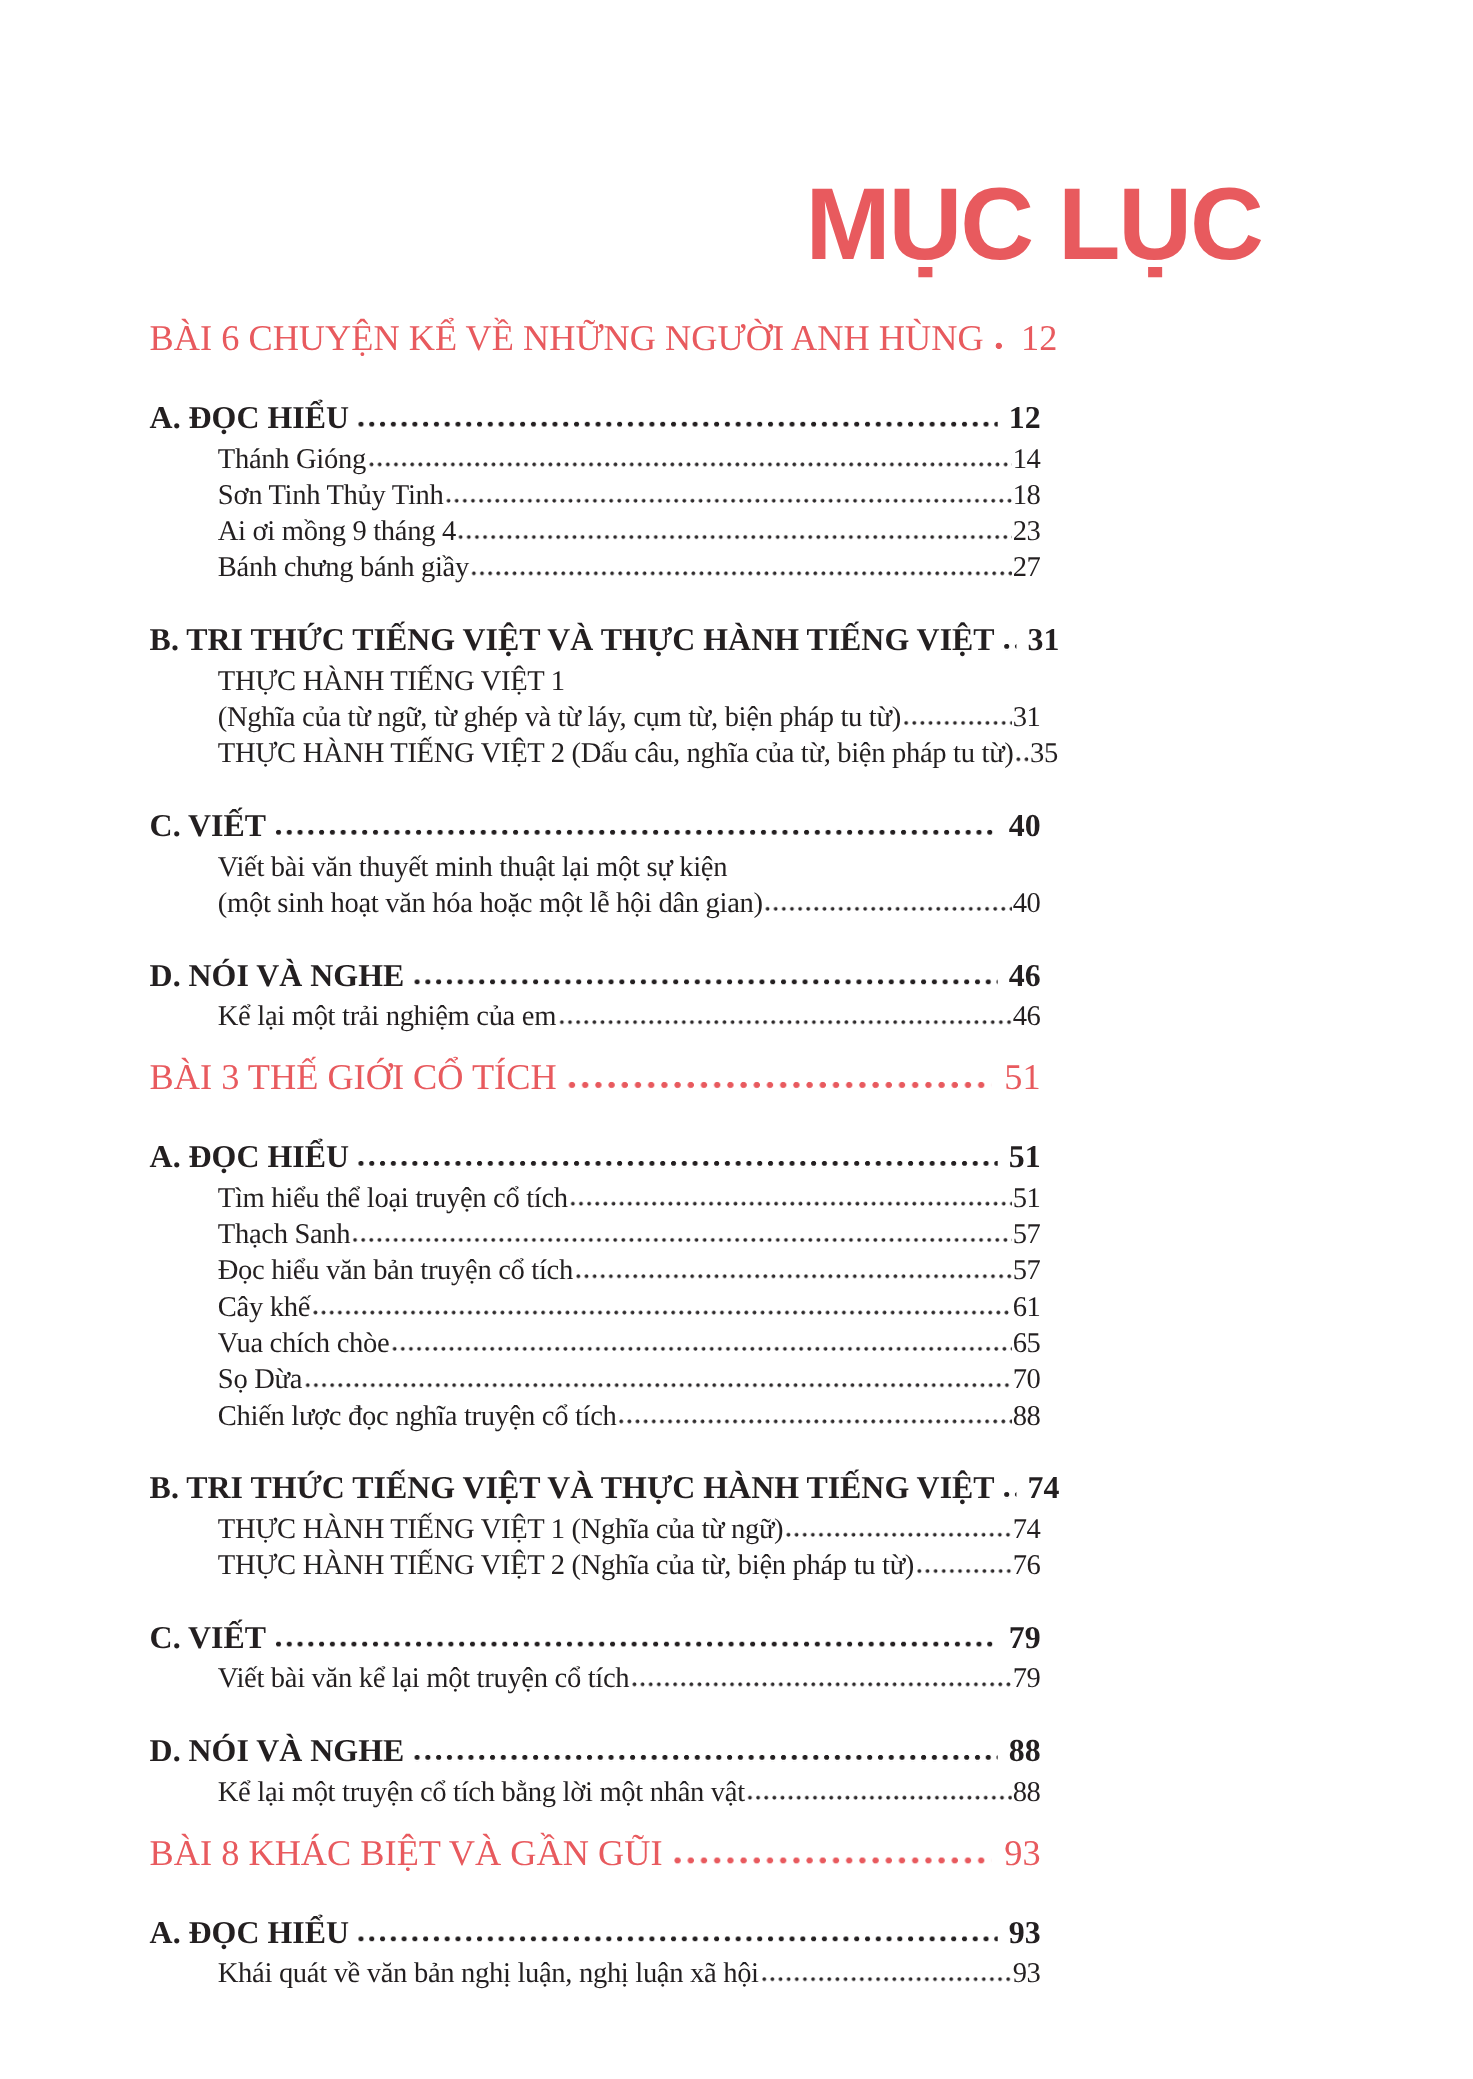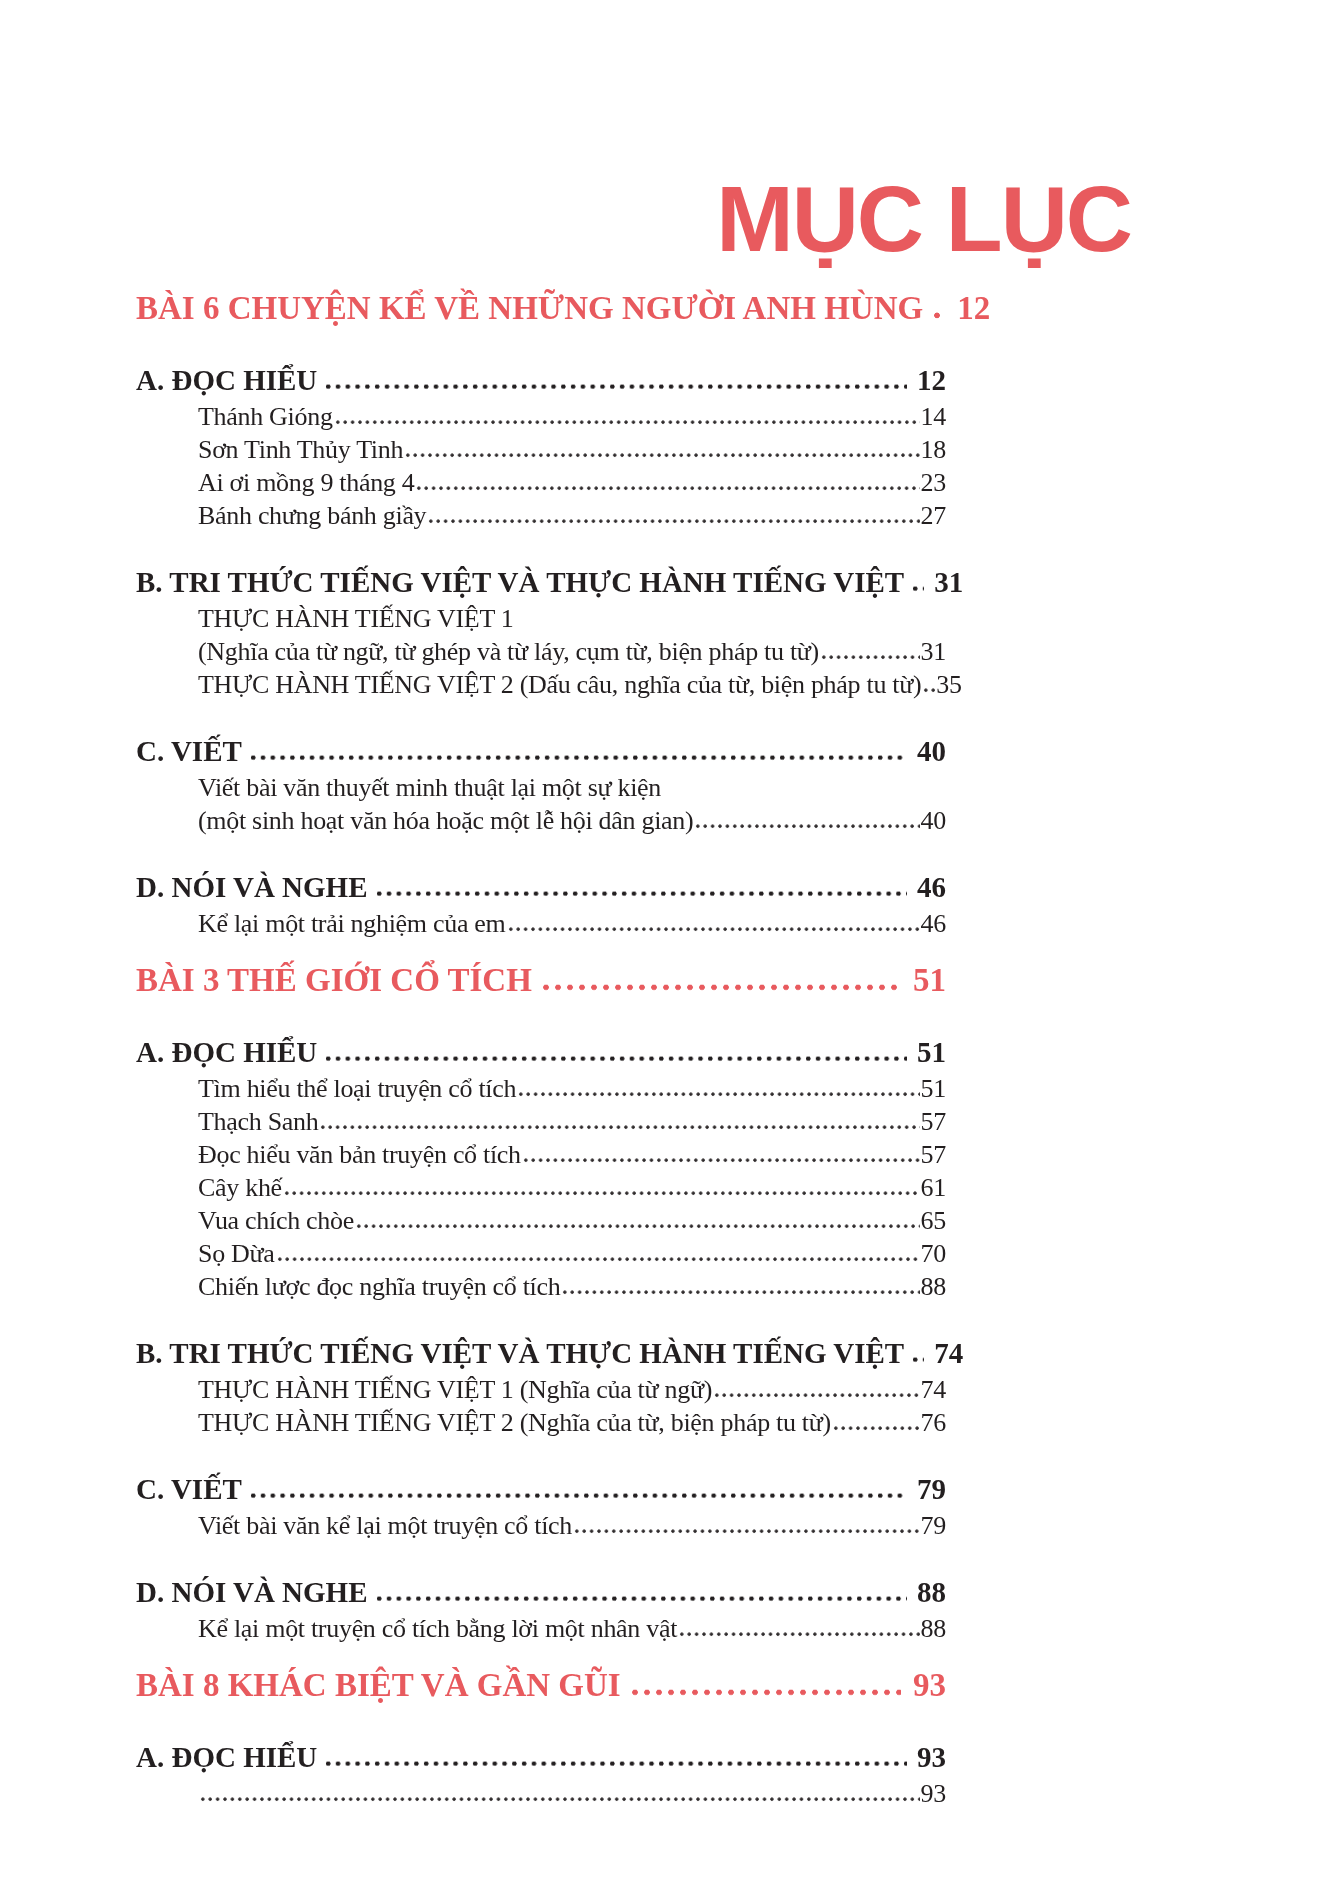--- a/index.html
+++ b/index.html
@@ -10,21 +10,21 @@
     position: relative;
     overflow: hidden;
     font-family: "Liberation Serif", "DejaVu Serif", serif;
     color: var(--ink, #231f20);
   }
 
   .page-title {
     position: absolute;
     top: 150px;
     right: 192px;
-    margin: 16px;
+    margin: 0;
     font-family: "Liberation Sans", "DejaVu Sans", sans-serif;
     font-weight: 700;
     font-size: 93px;
     line-height: 1.15;
     letter-spacing: -2px;
     color: var(--accent, #e85a5e);
   }
 
   .toc {
     position: absolute;
@@ -48,21 +48,21 @@
   .row.section {
     font-size: 29px;
     line-height: 40px;
     font-weight: 700;
     margin-top: 30px;
   }
 
   .row.chapter {
     font-size: 33px;
     line-height: 44px;
-    font-weight: 700;
+    font-weight: 400;
     color: var(--accent, #e85a5e);
     margin-top: 18px;
     margin-bottom: 4px;
     text-align: right;
   }
 
   .label { white-space: nowrap; }
   .page  { white-space: nowrap; }
 
   .leader {
@@ -258,17 +258,18 @@
         <span class="label">BÀI 8 KHÁC BIỆT VÀ GẦN GŨI</span>
         <span class="leader"></span>
         <span class="page">93</span>
       </div>
       <div class="row section">
         <span class="label">A. ĐỌC HIỂU</span>
         <span class="leader"></span>
         <span class="page">93</span>
       </div>
       <div class="row item">
+        <span class="label">Khái quát về văn bản nghị luận, nghị luận xã hội</span>
         <span class="leader"></span>
         <span class="page">93</span>
       </div>
     </div>
 </div>
 
 </body></html>

